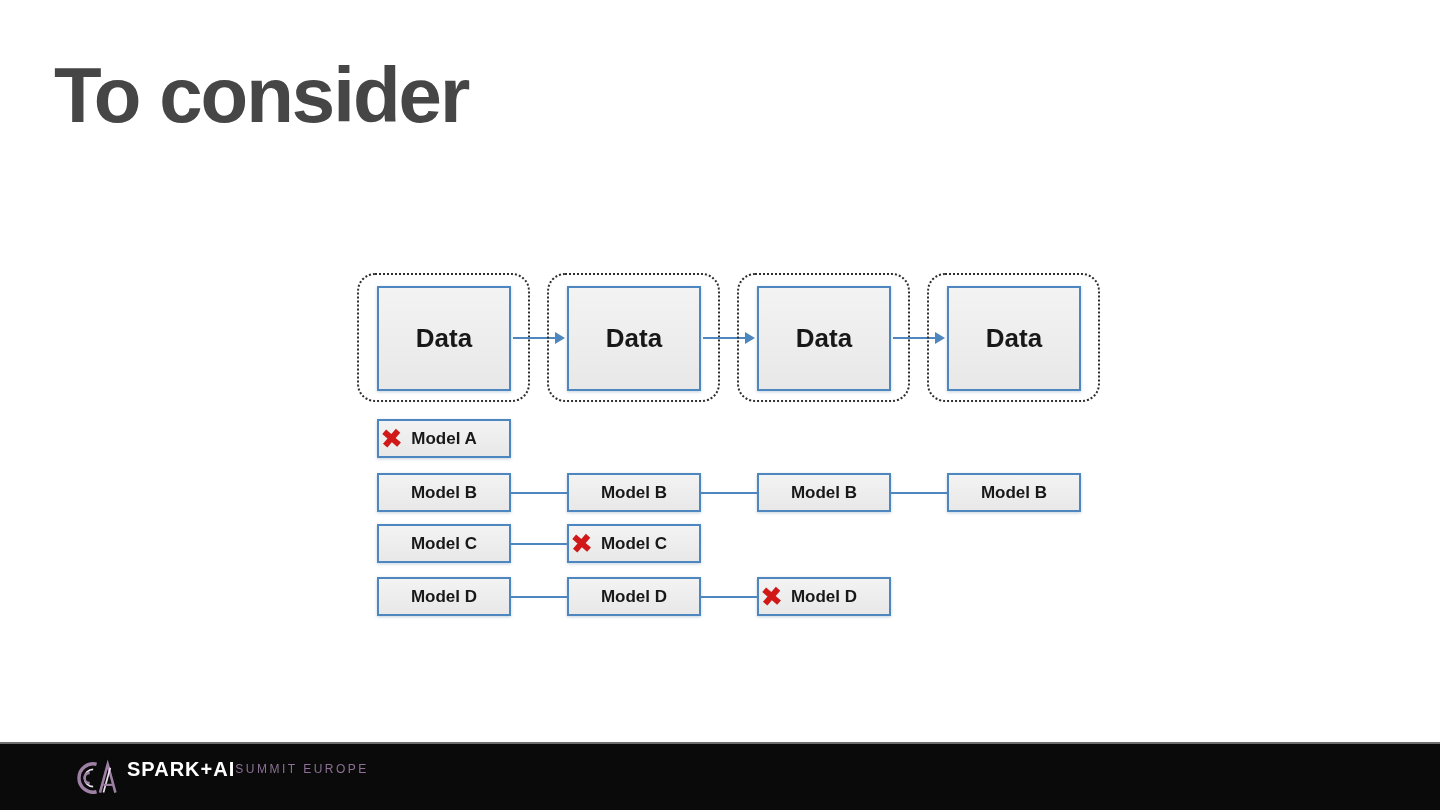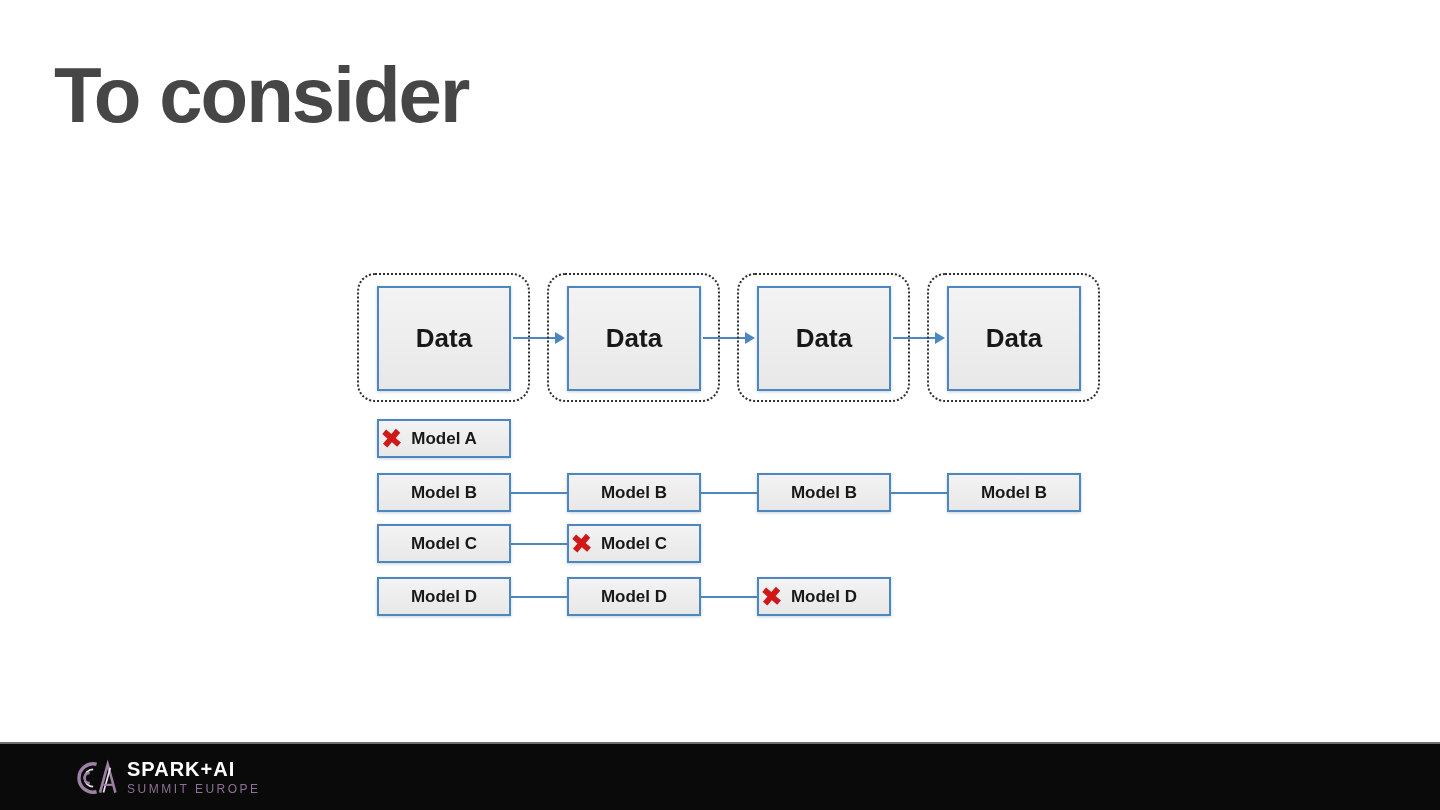--- a/index.html
+++ b/index.html
@@ -68,21 +68,21 @@
     border-bottom: 6px solid transparent;
   }
 
   .footer {
     position: absolute; left: 0; top: 742px;
     width: 1440px; height: 68px;
     background: var(--bar, #0a0a0a);
     border-top: 2px solid #6e6e6e;
   }
   .logo-mark { position: absolute; left: 70px; top: 13px; color: var(--logo, #9d80a4); }
-  .brand { position: absolute; left: 127px; top: 15px; display: flex; flex-direction: column; }
+  .brand { position: absolute; left: 127px; top: 15px; display: flex; flex-direction: row; }
   .brand-name {
     font-size: 20px; font-weight: bold; letter-spacing: 1px;
     color: var(--brand-name, #ffffff); line-height: 20px;
   }
   .brand-event {
     font-size: 12px; letter-spacing: 2.5px;
     color: var(--brand-event, #8c7095); line-height: 16px; margin-top: 2px;
   }
 </style>
 </head>

